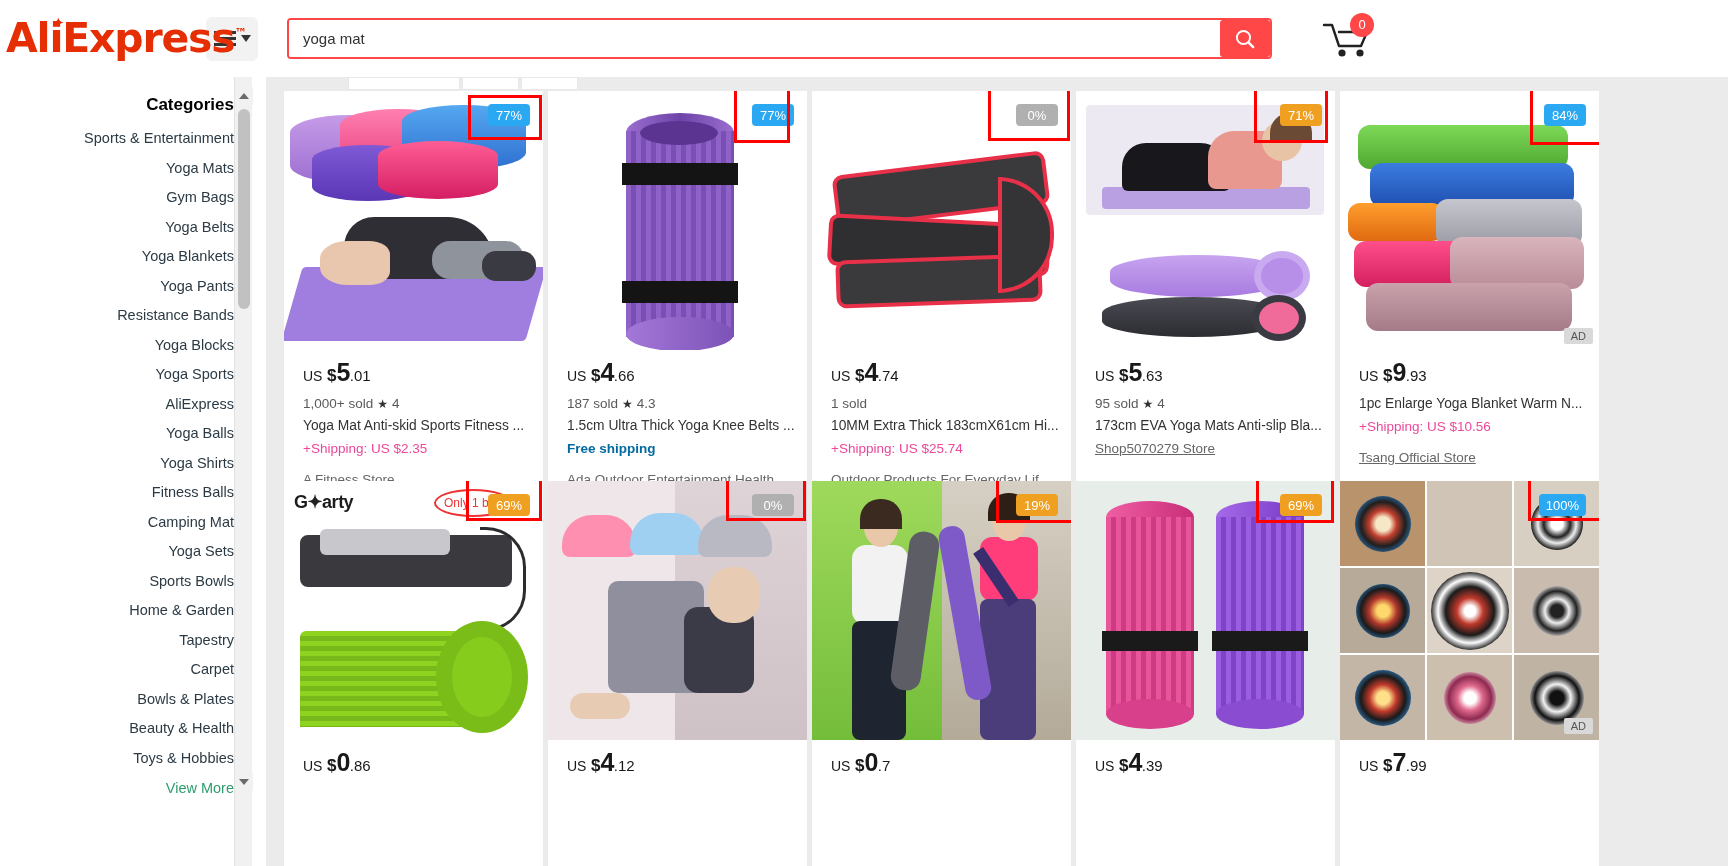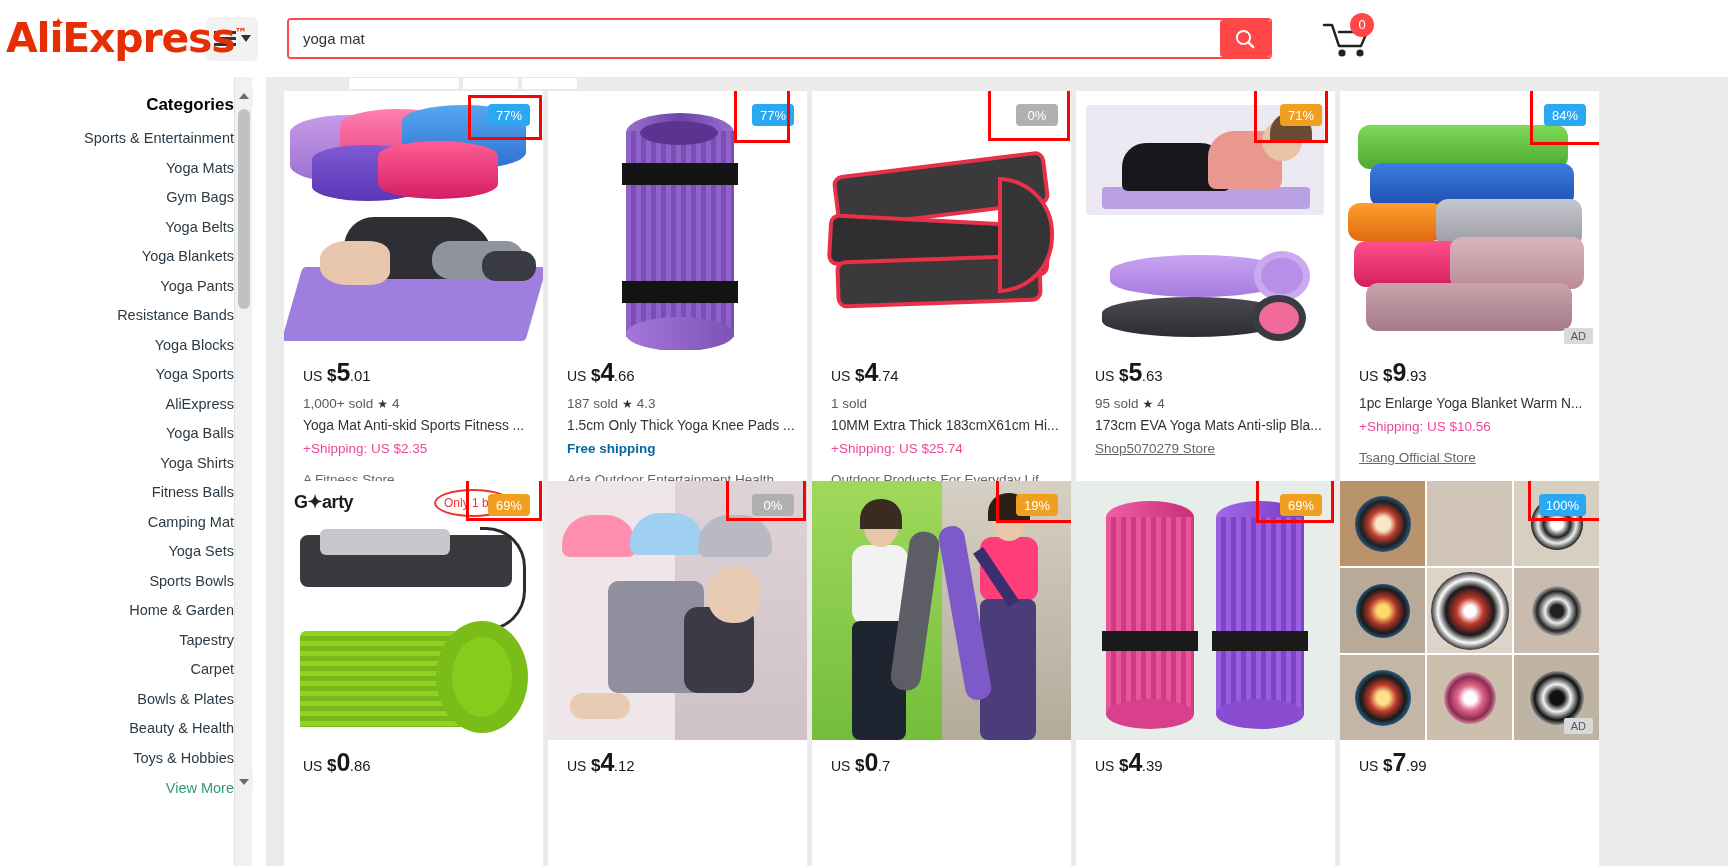--- a/index.html
+++ b/index.html
@@ -304,21 +304,21 @@
           <div class="badge blue">77%</div>
           <div class="redbox" style="left: 186px; top: -10px; width: 56px; height: 62px;"></div>
         </div>
         <div class="card-body">
           <div class="price"><span class="cur">US</span> <span class="sym">$</span><span class="int">4</span><span class="dec">.66</span></div>
           <div class="meta">
             <span>187 sold</span>
             <span class="star">★</span>
             <span>4.3</span>
           </div>
-          <div class="ptitle">1.5cm Only Thick Yoga Knee Pads ...</div>
+          <div class="ptitle">1.5cm Ultra Thick Yoga Knee Belts ...</div>
           <div class="ship free">Free shipping</div>
           <div class="store">Ada Outdoor Entertainment Health</div>
         </div>
       </div>
       <div class="card">
         <div class="card-img">
           <div class="ph" style="background:#fff">
      <div style="position:absolute;left:22px;top:72px;width:214px;height:54px;background:#3a3a3c;border:4px solid #e83049;border-radius:10px;transform:rotate(-7deg)"></div>
      <div style="position:absolute;left:16px;top:128px;width:222px;height:52px;background:#2f2f31;border:4px solid #e83049;border-radius:10px;transform:rotate(3deg)"></div>
      <div style="position:absolute;left:24px;top:166px;width:206px;height:48px;background:#3a3a3c;border:4px solid #e83049;border-radius:10px;transform:rotate(-2deg)"></div>

